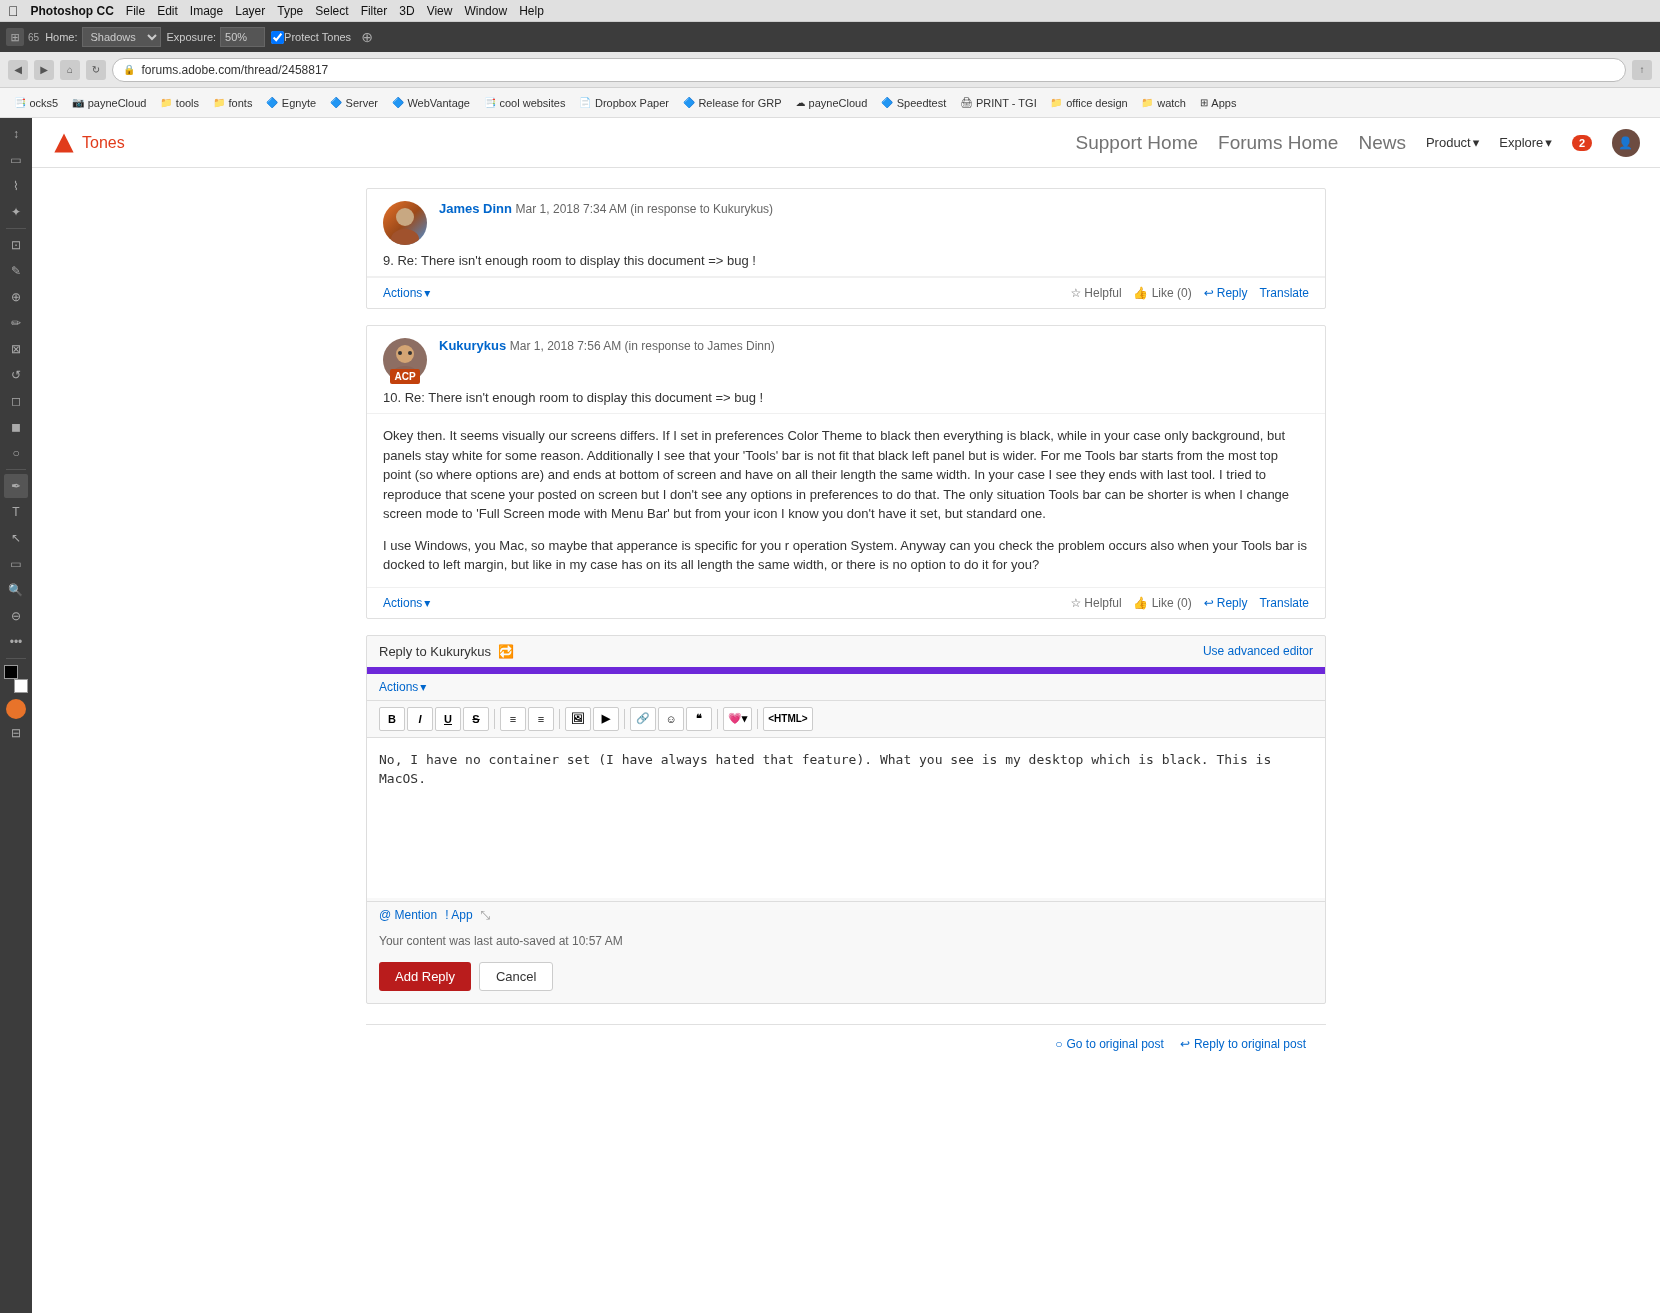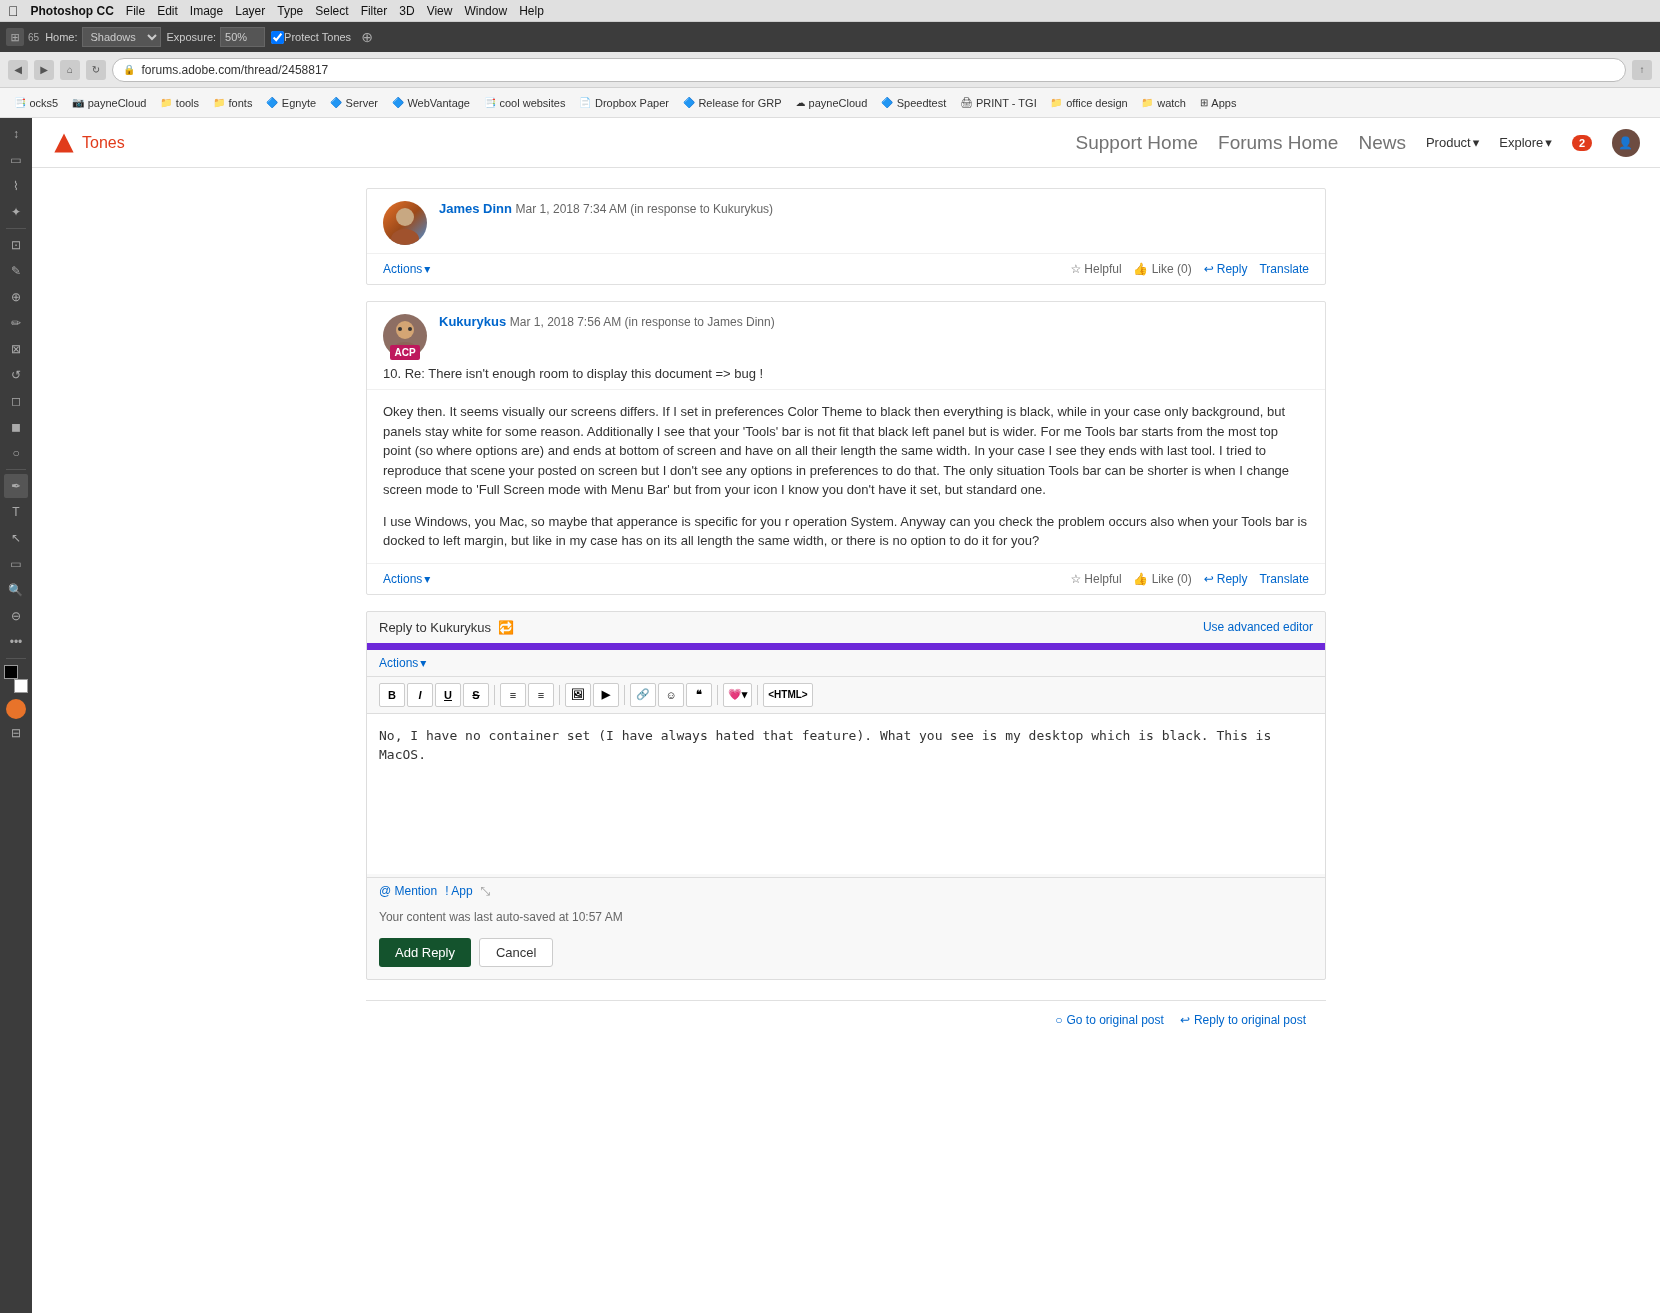--- a/index.html
+++ b/index.html
@@ -299,21 +299,21 @@
     .reply-btn {
       color: #0066cc; font-size: 12px; cursor: pointer;
       display: flex; align-items: center; gap: 3px;
     }
     .translate-btn {
       color: #0066cc; font-size: 12px; cursor: pointer;
     }
 
     
     .acp-badge {
-      background: #be185d;
+      background: #c2410c;
       color: white;
       font-size: 10px;
       font-weight: 700;
       padding: 2px 4px;
       border-radius: 2px;
     }
 
     
     .reply-editor {
       background: #f8f8f8;
@@ -398,21 +398,21 @@
       font-size: 12px;
       color: #666;
       padding: 6px 12px;
     }
     .reply-buttons {
       display: flex;
       gap: 8px;
       padding: 8px 12px 12px;
     }
     .btn-add-reply {
-      background: #14532d;
+      background: #b91c1c;
       color: white;
       border: none;
       padding: 6px 16px;
       border-radius: 3px;
       font-size: 13px;
       cursor: pointer;
     }
     .btn-cancel {
       background: white;
       color: #333;
@@ -630,20 +630,21 @@
               <circle cx="22" cy="16" r="9" fill="#c8a882"></circle>
               <ellipse cx="22" cy="38" rx="14" ry="10" fill="#a0522d"></ellipse>
             </svg>
           </div>
           <div class="post-meta">
             <span class="post-author">James Dinn</span>
             <span class="post-time"> <span>Mar 1, 2018 7:34 AM</span> </span>
             <span class="post-response">(in response to Kukurykus)</span>
           </div>
         </div>
+        <div class="post-title">9. Re: There isn't enough room to display this document =&gt; bug !</div>
         <div class="post-footer">
           <div class="post-actions-dropdown">
             <span>Actions</span>
             <span>▾</span>
           </div>
           <div class="post-footer-right">
             <div class="helpful-btn">
               <span>☆</span>
               <span>Helpful</span>
             </div>

